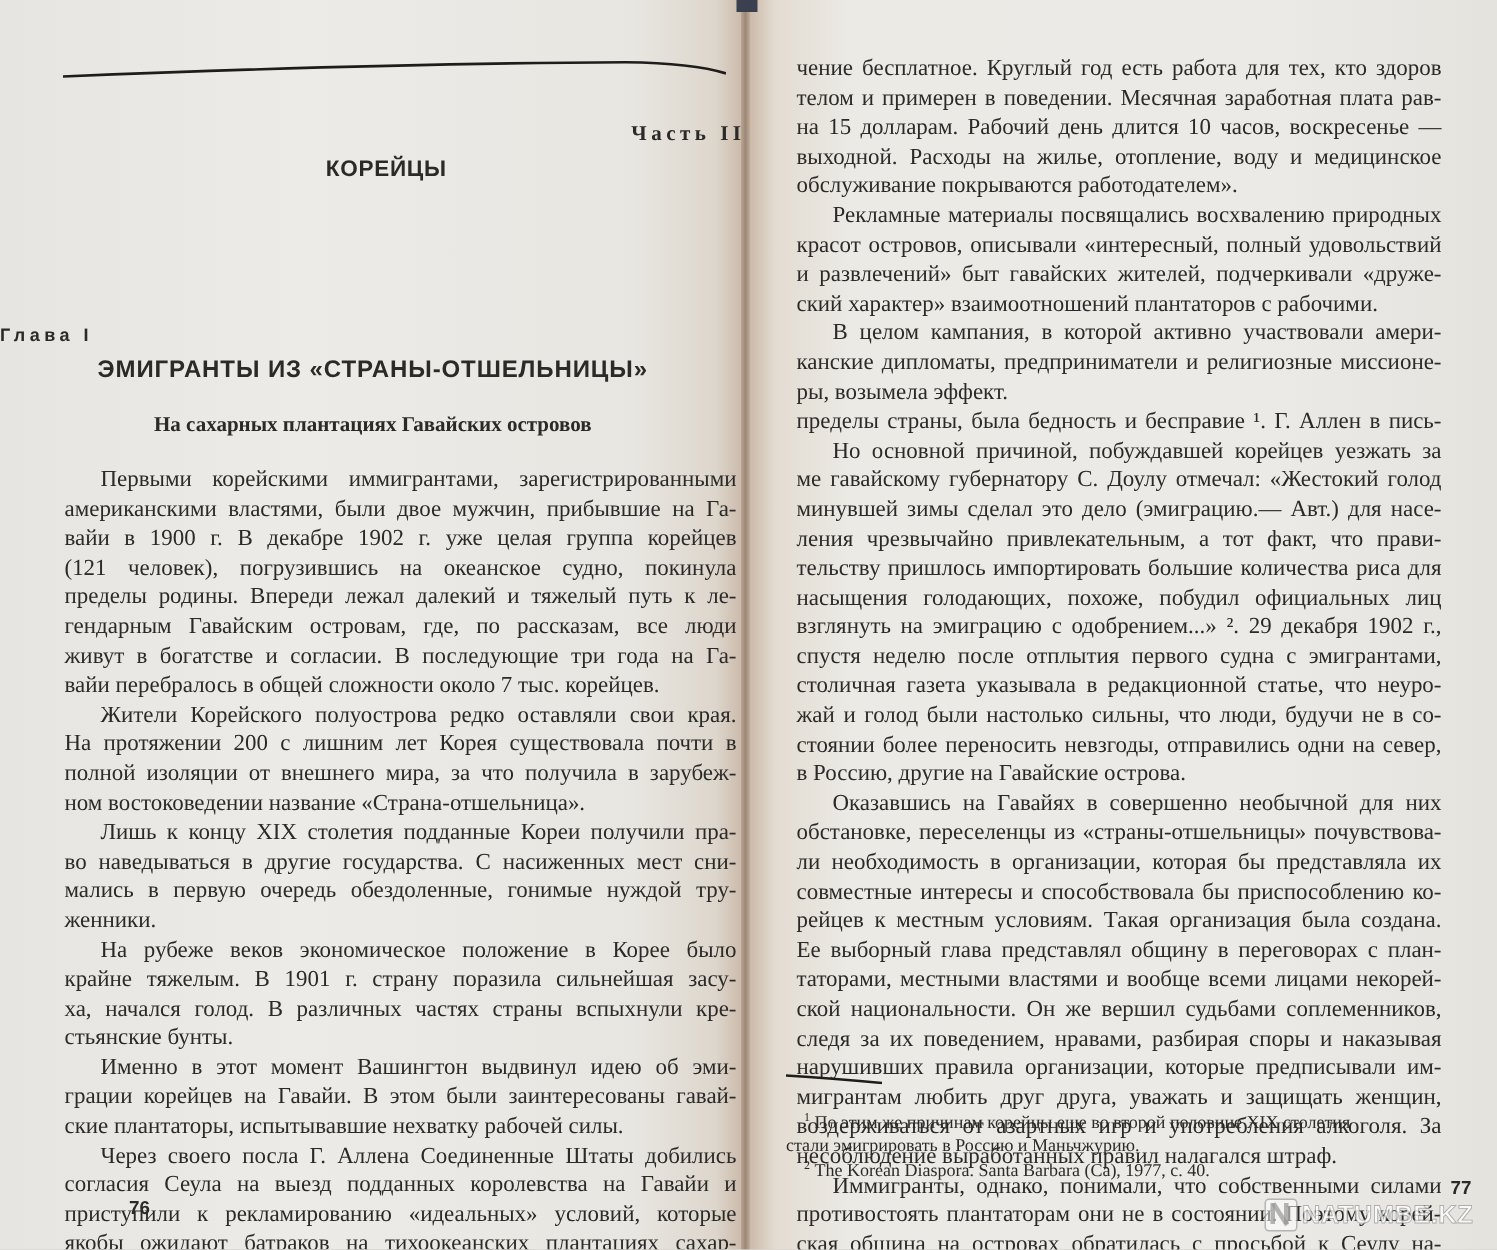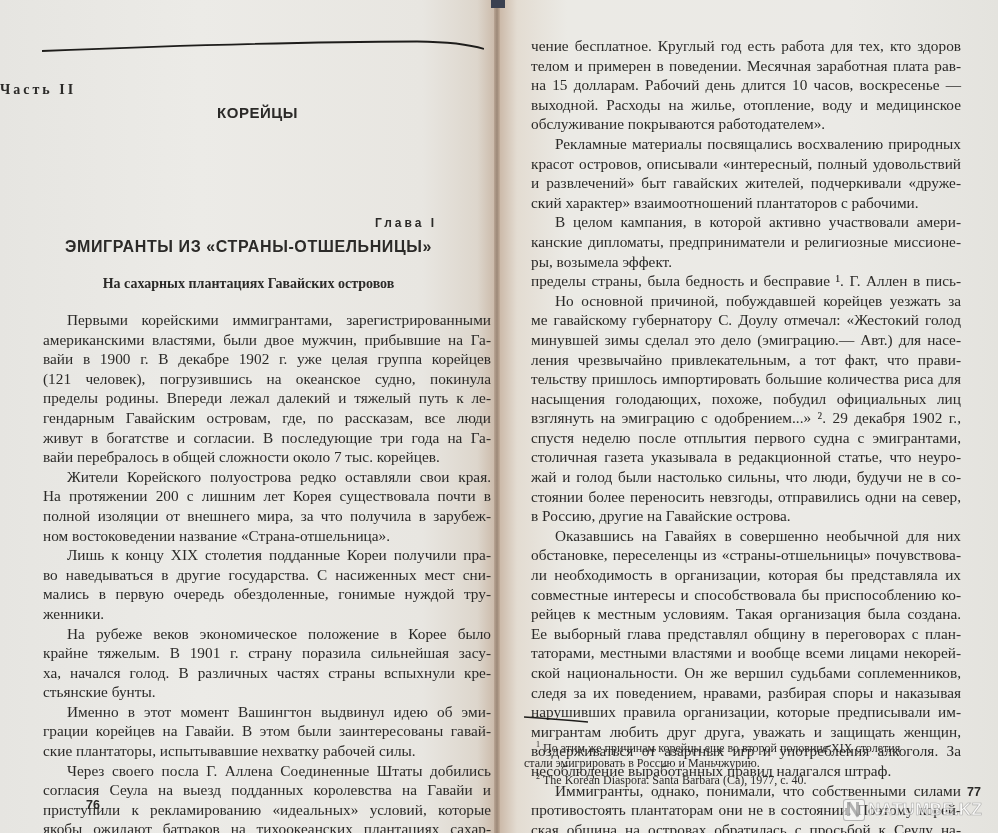--- a/index.html
+++ b/index.html
@@ -24,30 +24,30 @@
     position:absolute; left:494px; top:0; width:6px; height:833px;
     background:linear-gradient(90deg,#b9a594,#9c8877,#c2ad9a);
   }
   .spine-top {
     position:absolute; left:491px; top:0; width:14px; height:8px; background:#3a4050;
   }
   .rule-top {
     position:absolute; left:42px; top:40px; width:442px; height:12px;
   }
   .part-label {
-    position:absolute; left:0; width:497px; text-align:left; top:82px;
+    position:absolute; left:0; width:497px; text-align:right; top:82px;
     font-size:14px; font-weight:bold; letter-spacing:3px;
   }
   .part-title {
     position:absolute; left:0; width:515px; text-align:center; top:104px;
     font-family:"Liberation Sans","DejaVu Sans",sans-serif;
     font-size:15px; font-weight:bold; letter-spacing:0.5px;
   }
   .chapter-label {
-    position:absolute; left:0; width:437px; text-align:right; top:216px;
+    position:absolute; left:0; width:437px; text-align:left; top:216px;
     font-family:"Liberation Sans","DejaVu Sans",sans-serif;
     font-size:12px; font-weight:bold; letter-spacing:3px;
   }
   .chapter-title {
     position:absolute; left:0; width:497px; text-align:center; top:238px;
     font-family:"Liberation Sans","DejaVu Sans",sans-serif;
     font-size:16px; font-weight:bold; letter-spacing:0.6px;
   }
   .section-title {
     position:absolute; left:0; width:497px; text-align:center; top:276px;

